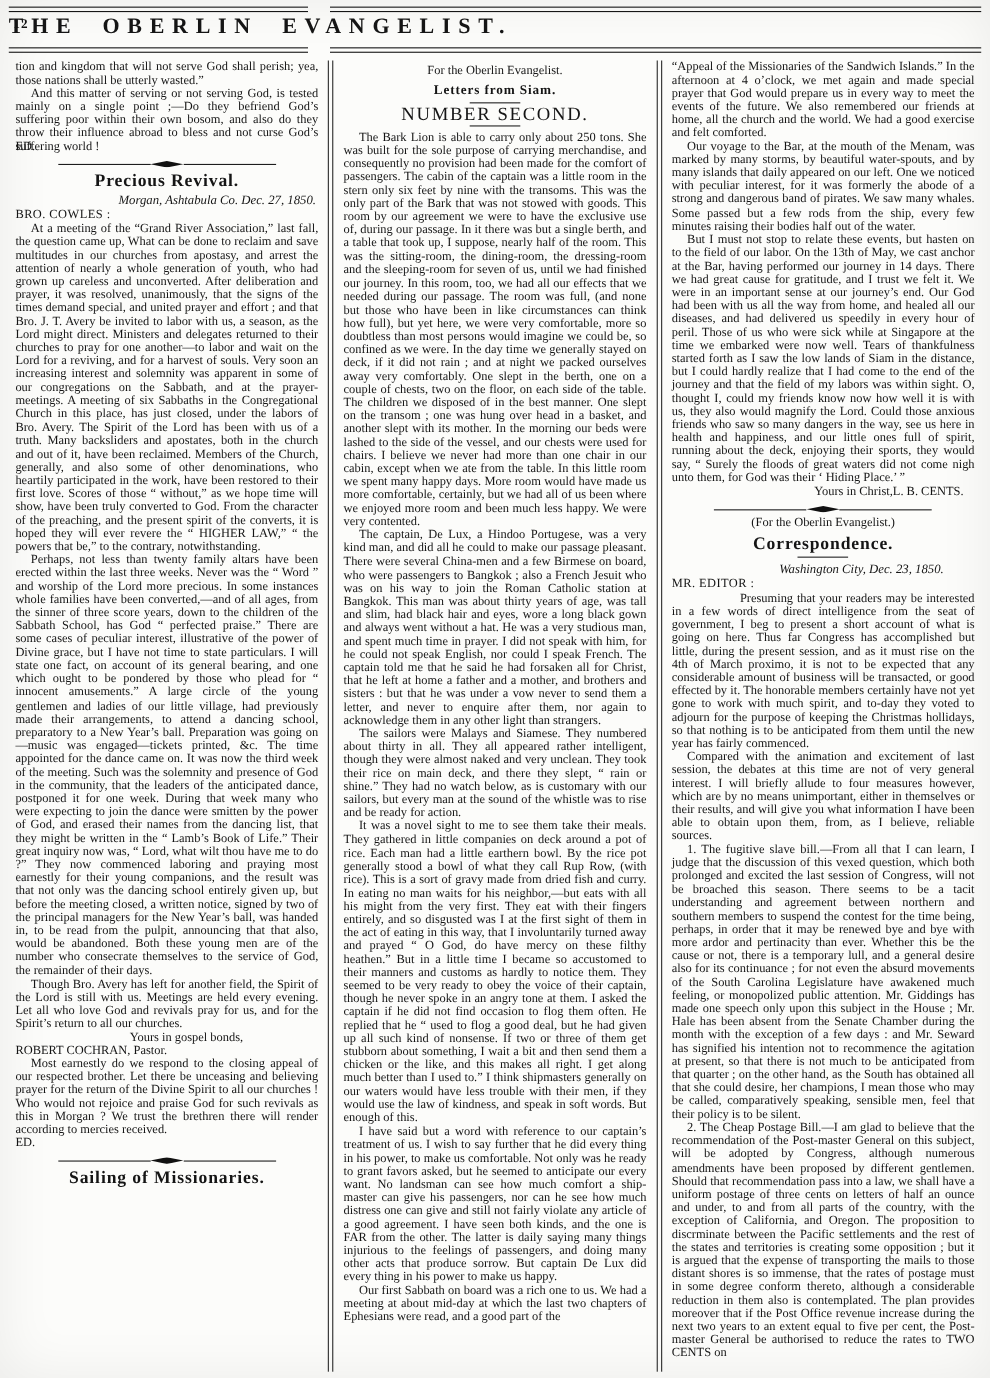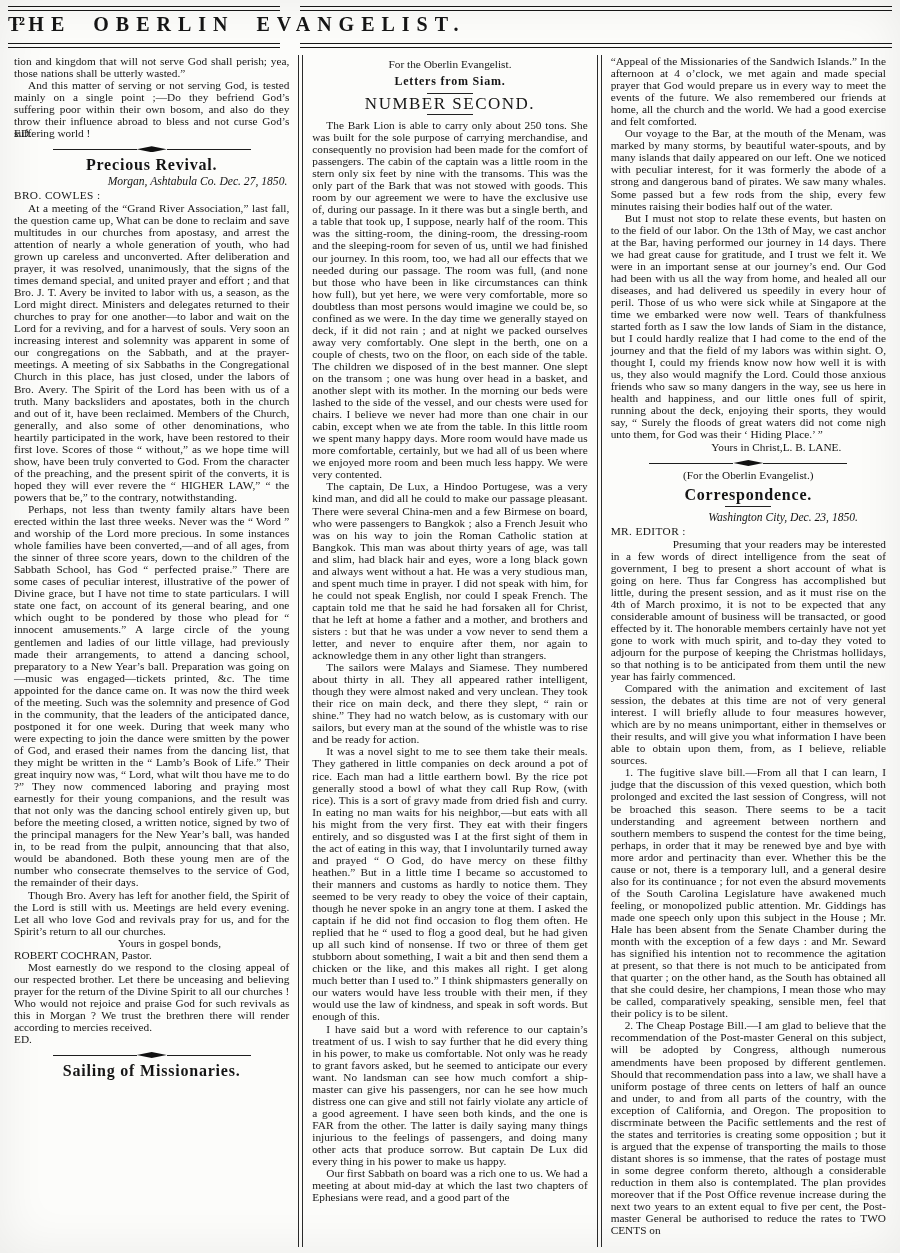--- a/index.html
+++ b/index.html
@@ -31,21 +31,21 @@
   .art-head { text-align:center; font-weight:bold; font-size:16px; line-height:15px; margin:5px 0 3px; letter-spacing:0.8px; }
   .art-head.sm { font-size:12px; margin:3px 0 2px; }
   .subhead  { text-align:center; font-size:17px; letter-spacing:1.5px; line-height:12px; }
   .mini-rule { width:46px; border-top:1px solid #222; margin:4px auto; }
   .dateline { text-align:right; font-style:italic; font-size:11.6px; line-height:13px; margin:3px 0 1px; padding-right:2px; }
   .dateline.inset { padding-right:28px; }
   .salutation { font-size:11.3px; line-height:12.5px; letter-spacing:0.4px; }
   .sig-right { text-align:left; font-size:11.3px; line-height:12.05px; padding-right:6px; }
   .pull-up { margin-top:-12.05px; }
   .closing { margin:0; font-size:11.3px; line-height:12.05px; text-indent:104px; }
-  .sig-row { display:flex; justify-content:center; font-size:11.3px; line-height:12.5px; }
+  .sig-row { display:flex; justify-content:flex-end; font-size:11.3px; line-height:12.5px; }
   .sig-row .l { margin-left:66px; }
   .sig-row .r { margin-right:10px; }
   
   .divider { display:flex; align-items:center; width:72%; margin:7px auto 3px; }
   .divider .line { flex:1; height:1px; background:#1d1d1d; }
   .divider .diamond { width:30px; height:6px; background:#111; flex:0 0 auto;
     clip-path:polygon(0 50%,50% 0,100% 50%,50% 100%); }
 </style>
 </head>
 <body>
@@ -117,21 +117,21 @@
     </div>
 
     <div class="vsep"></div>
 
     <div class="col">
       <p class="p flush">“Appeal of the Missionaries of the Sandwich Islands.” In the afternoon at 4 o’clock, we met again and made special prayer that God would prepare us in every way to meet the events of the future. We also remembered our friends at home, all the church and the world. We had a good exercise and felt comforted.</p>
       <p class="p">Our voyage to the Bar, at the mouth of the Menam, was marked by many storms, by beautiful water-spouts, and by many islands that daily appeared on our left. One we noticed with peculiar interest, for it was formerly the abode of a strong and dangerous band of pirates. We saw many whales. Some passed but a few rods from the ship, every few minutes raising their bodies half out of the water.</p>
       <p class="p">But I must not stop to relate these events, but hasten on to the field of our labor. On the 13th of May, we cast anchor at the Bar, having performed our journey in 14 days. There we had great cause for gratitude, and I trust we felt it. We were in an important sense at our journey’s end. Our God had been with us all the way from home, and healed all our diseases, and had delivered us speedily in every hour of peril. Those of us who were sick while at Singapore at the time we embarked were now well. Tears of thankfulness started forth as I saw the low lands of Siam in the distance, but I could hardly realize that I had come to the end of the journey and that the field of my labors was within sight. O, thought I, could my friends know now how well it is with us, they also would magnify the Lord. Could those anxious friends who saw so many dangers in the way, see us here in health and happiness, and our little ones full of spirit, running about the deck, enjoying their sports, they would say, “ Surely the floods of great waters did not come nigh unto them, for God was their ‘ Hiding Place.’ ”</p>
       <div class="sig-row">
         <span class="l">Yours in Christ,</span>
-        <span class="r">L. B. LANE.</span>
+        <span class="r">L. B. CENTS.</span>
       </div>
 
       <div class="divider">
         <span class="line"></span>
         <span class="diamond"></span>
         <span class="line"></span>
       </div>
 
       <div class="credit">(For the Oberlin Evangelist.)</div>
       <div class="art-head">Correspondence.</div>

